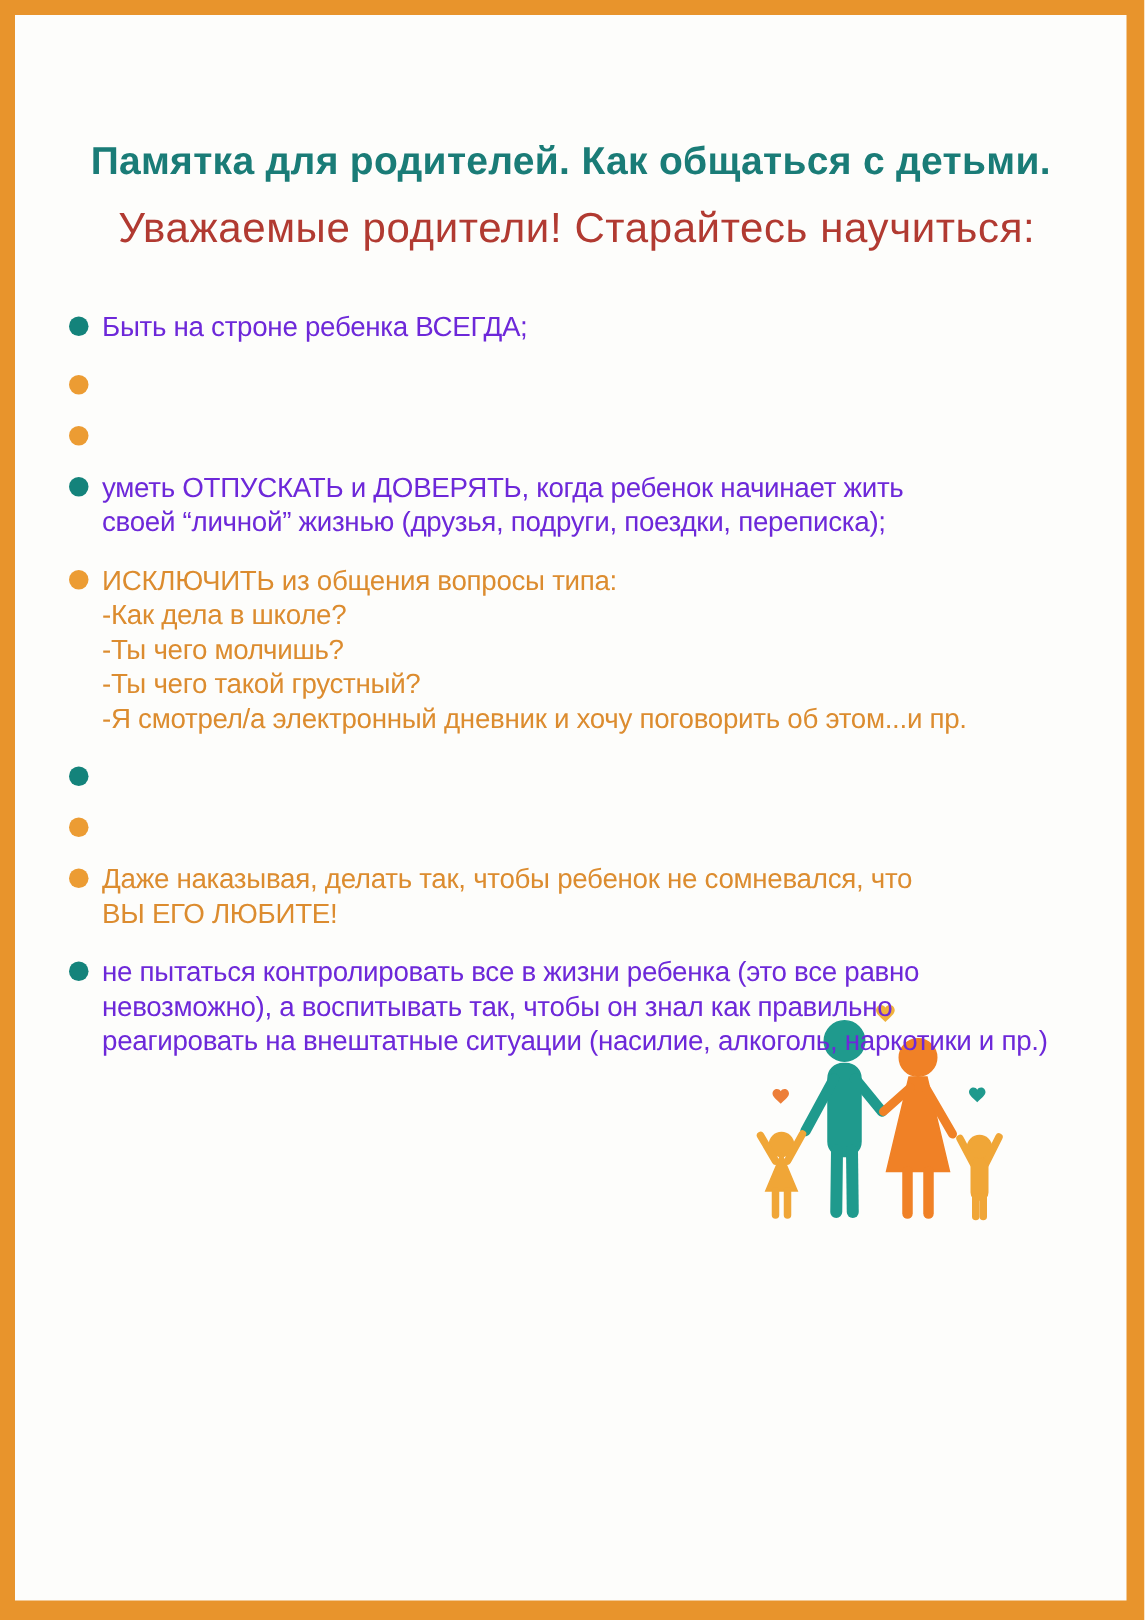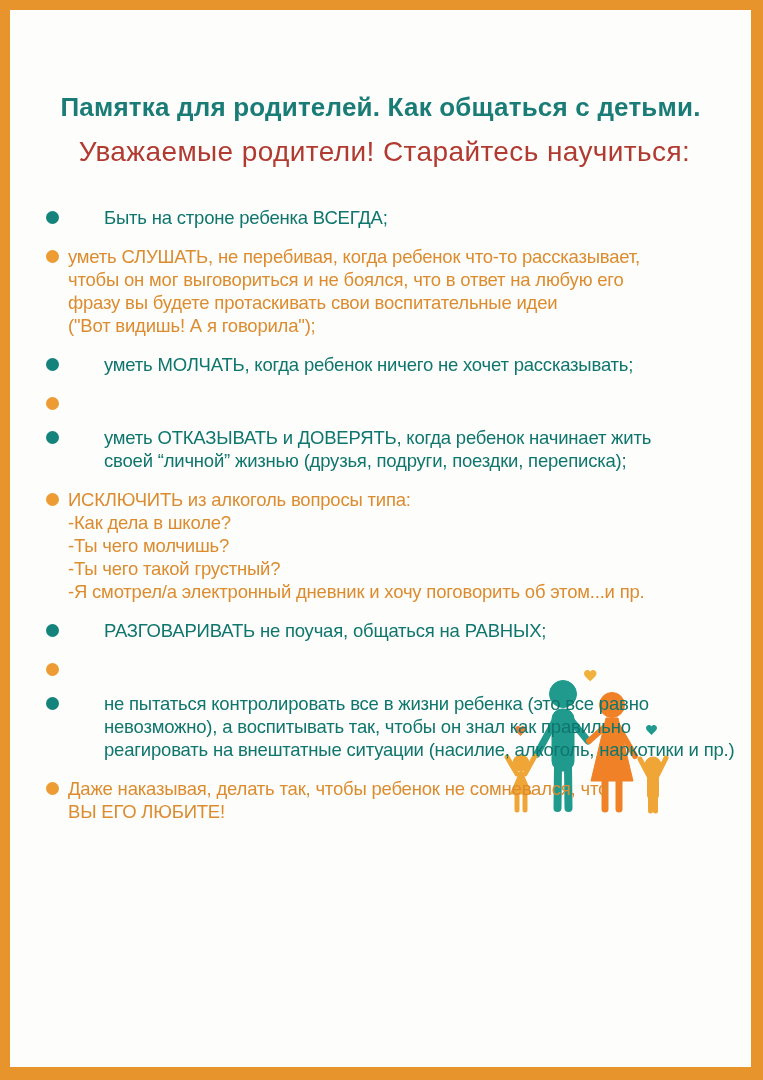--- a/index.html
+++ b/index.html
@@ -39,21 +39,21 @@
   .bullet {
     flex:none; width:13px; height:13px; border-radius:50%;
     margin:5px 9px 0 0;
   }
   .bullet.teal   { background:#14837B; }
   .bullet.orange { background:#EC9C33; }
   .item-text {
     font-size:18.5px; line-height:23px; letter-spacing:-0.2px;
     white-space:pre-line;
   }
-  .item-text.teal-text   { color:#0f766e;margin-left:36px; }
+  .item-text.teal-text   { color:#6d28d9; }
   .item-text.orange-text { color:#DC8C2F; }
   .family {
     position:absolute; left:488px; top:658px;
     z-index:1;
   }
   .family line { stroke-linecap:round; }
   .g-father { fill:#1F9A8D; stroke:#1F9A8D; }
   .g-mother { fill:#F08126; stroke:#F08126; }
   .g-child  { fill:#F0A637; stroke:#F0A637; }
   .heart { stroke:none; }
@@ -72,72 +72,63 @@
   <h2 class="subtitle">Уважаемые родители! Старайтесь научиться:</h2>
 
   <ul class="advice-list" id="advice-list">
   <li>
     <span class="bullet teal"></span>
     <span class="item-text teal-text">Быть на строне ребенка ВСЕГДА;</span>
   </li>
 
   <li>
     <span class="bullet orange"></span>
-    <span class="item-text orange-text">уметь СЛУШАТЬ, не перебивая, когда ребенок что-то рассказывает,
-чтобы он мог выговориться и не боялся, что в ответ на любую его
-фразу вы будете протаскивать свои воспитательные идеи
-("Вот видишь! А я говорила");</span>
   </li>
 
-  <li>
-    <span class="bullet teal"></span>
-    <span class="item-text teal-text">уметь МОЛЧАТЬ, когда ребенок ничего не хочет рассказывать;</span>
-  </li>
 
   <li>
     <span class="bullet orange"></span>
   </li>
 
   <li>
     <span class="bullet teal"></span>
-    <span class="item-text teal-text">уметь ОТКАЗЫВАТЬ и ДОВЕРЯТЬ, когда ребенок начинает жить
+    <span class="item-text teal-text">уметь ОТПУСКАТЬ и ДОВЕРЯТЬ, когда ребенок начинает жить
 своей “личной” жизнью (друзья, подруги, поездки, переписка);</span>
   </li>
 
 
 
   <li>
     <span class="bullet orange"></span>
-    <span class="item-text orange-text">ИСКЛЮЧИТЬ из алкоголь вопросы типа:
+    <span class="item-text orange-text">ИСКЛЮЧИТЬ из общения вопросы типа:
 -Как дела в школе?
 -Ты чего молчишь?
 -Ты чего такой грустный?
 -Я смотрел/а электронный дневник и хочу поговорить об этом...и пр.</span>
   </li>
 
   <li>
     <span class="bullet teal"></span>
-    <span class="item-text teal-text">РАЗГОВАРИВАТЬ не поучая, общаться на РАВНЫХ;</span>
   </li>
 
   <li>
     <span class="bullet orange"></span>
   </li>
 
   <li>
+    <span class="bullet orange"></span>
+    <span class="item-text orange-text">Даже наказывая, делать так, чтобы ребенок не сомневался, что
+ВЫ ЕГО ЛЮБИТЕ!</span>
+  </li>
+
+  <li>
     <span class="bullet teal"></span>
     <span class="item-text teal-text">не пытаться контролировать все в жизни ребенка (это все равно
 невозможно), а воспитывать так, чтобы он знал как правильно
 реагировать на внештатные ситуации (насилие, алкоголь, наркотики и пр.)</span>
-  </li>
-
-  <li>
-    <span class="bullet orange"></span>
-    <span class="item-text orange-text">Даже наказывая, делать так, чтобы ребенок не сомневался, что
-ВЫ ЕГО ЛЮБИТЕ!</span>
   </li>
 </ul>
 
   <svg class="family" viewBox="0 0 248 152" width="248" height="152" aria-hidden="true">
 
     <g class="heart heart-gold" transform="translate(86,2) scale(1.25)">
       <path d="M5 9C2 6.2 0 4.6 0 2.8 0 1.2 1.3 0 2.7 0 3.7 0 4.5 .5 5 1.3 5.5 .5 6.3 0 7.3 0 8.7 0 10 1.2 10 2.8 10 4.6 8 6.2 5 9Z"></path>
     </g>
     <g class="heart heart-orange" transform="translate(17,58) scale(1.1)">
       <path d="M5 9C2 6.2 0 4.6 0 2.8 0 1.2 1.3 0 2.7 0 3.7 0 4.5 .5 5 1.3 5.5 .5 6.3 0 7.3 0 8.7 0 10 1.2 10 2.8 10 4.6 8 6.2 5 9Z"></path>

